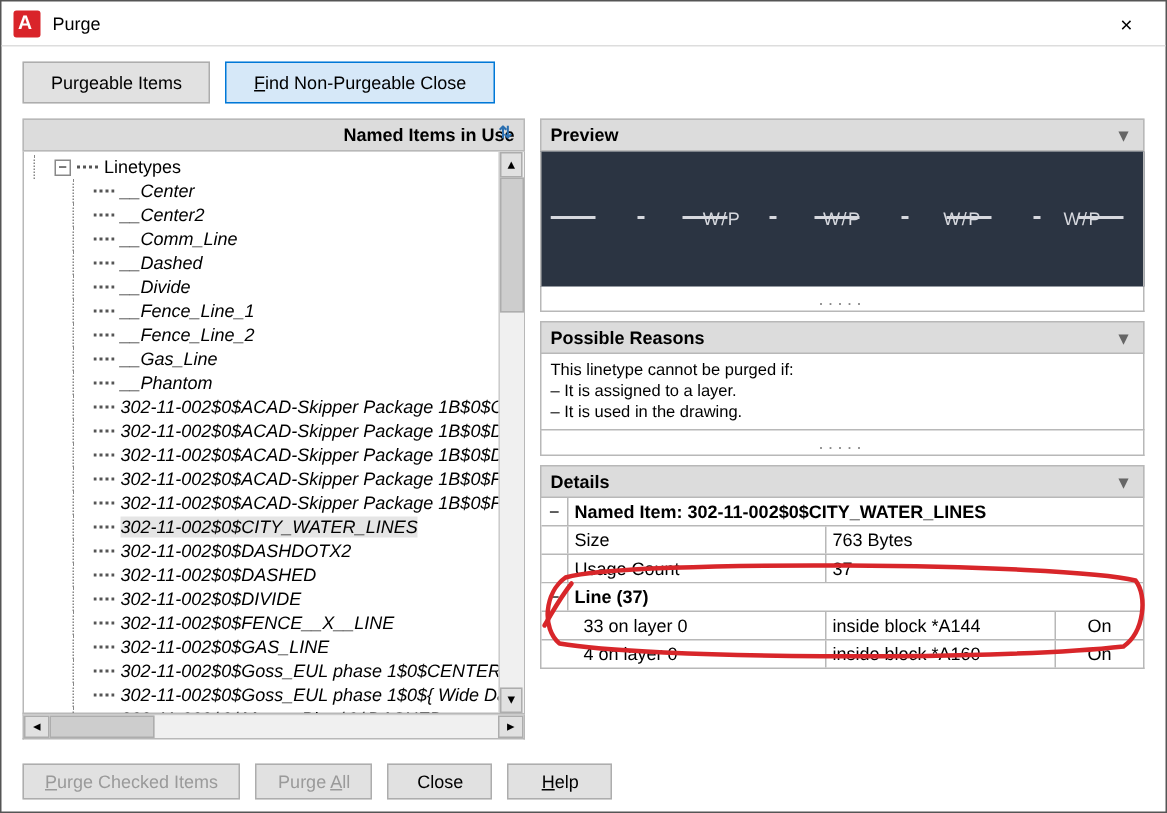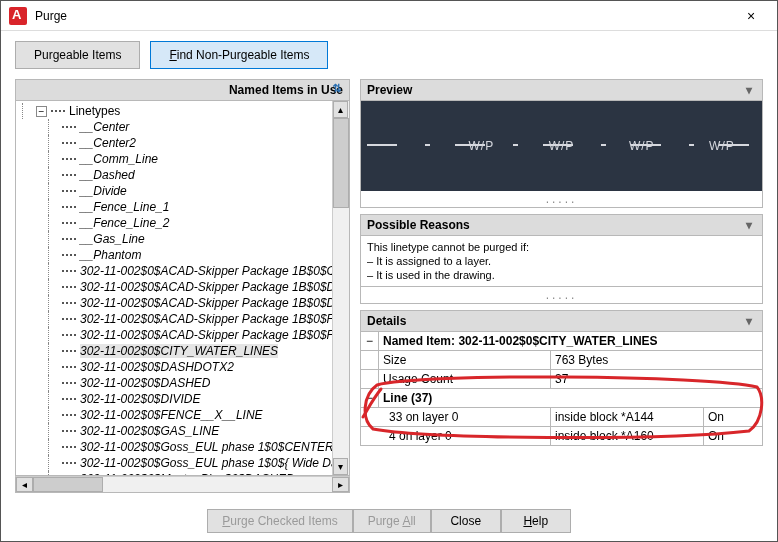--- a/index.html
+++ b/index.html
@@ -54,46 +54,46 @@
 
   .details-wrap { flex:1; display:flex; flex-direction:column; min-height:0; }
   .dgrid { border:1px solid #b8b8b8; border-top:none; }
   .drow { display:flex; border-bottom:1px solid #b8b8b8; }
   .drow:last-child { border-bottom:none; }
   .drow > div { padding:2px 4px; border-right:1px solid #b8b8b8; overflow:hidden; white-space:nowrap; }
   .drow > div:last-child { border-right:none; }
   .dcell-toggle { width:18px; flex:none; text-align:center; }
   .dcell-a { width:172px; flex:none; }
   .dcell-b { flex:1; }
-  .dcell-c { width:58px; flex:none; }
+  .dcell-c { width:58px; flex:none;text-align:center; }
   .bold { font-weight:bold; }
   .indent2 { padding-left: 28px !important; }
   .drow.group { background:#fff; }
   .drow.group .dcell-a { width:auto; flex:1; }
 
-  .footer { display:flex; justify-content:center; padding:8px 14px; border-top: none; }
+  .footer { display:flex; justify-content:flex-start; gap:10px; padding:8px 14px; border-top: none; }
   .btn { border:1px solid #adadad; background:#e1e1e1; padding:4px 14px; min-width:70px; text-align:center; }
   .btn.disabled { color:#9a9a9a; }
 
   .redmark { position:absolute; pointer-events:none; }
   .redmark svg { overflow:visible; }
 </style>
 </head>
 <body>
 
 <div class="window">
   <div class="titlebar">
     <div class="app-icon"></div>
     <div class="titlebar-title">Purge</div>
     <div class="close-x">×</div>
   </div>
 
   <div class="tab-row">
     <div class="tab-btn"><span>Purgeable Items</span></div>
-    <div class="tab-btn active"><u>F</u><span>ind Non-Purgeable Items</span></div>
+    <div class="tab-btn active"><u>F</u><span>ind Non-Purgeable Close</span></div>
   </div>
 
   <div class="cols">
     <div class="left">
       <div class="panel-hd">
         <span>Named Items in Use</span>
         <div class="hd-sort">⇅</div>
       </div>
       <div class="tree-wrap" style="position:relative;">
         <div class="tree" style="padding-right:18px;">

